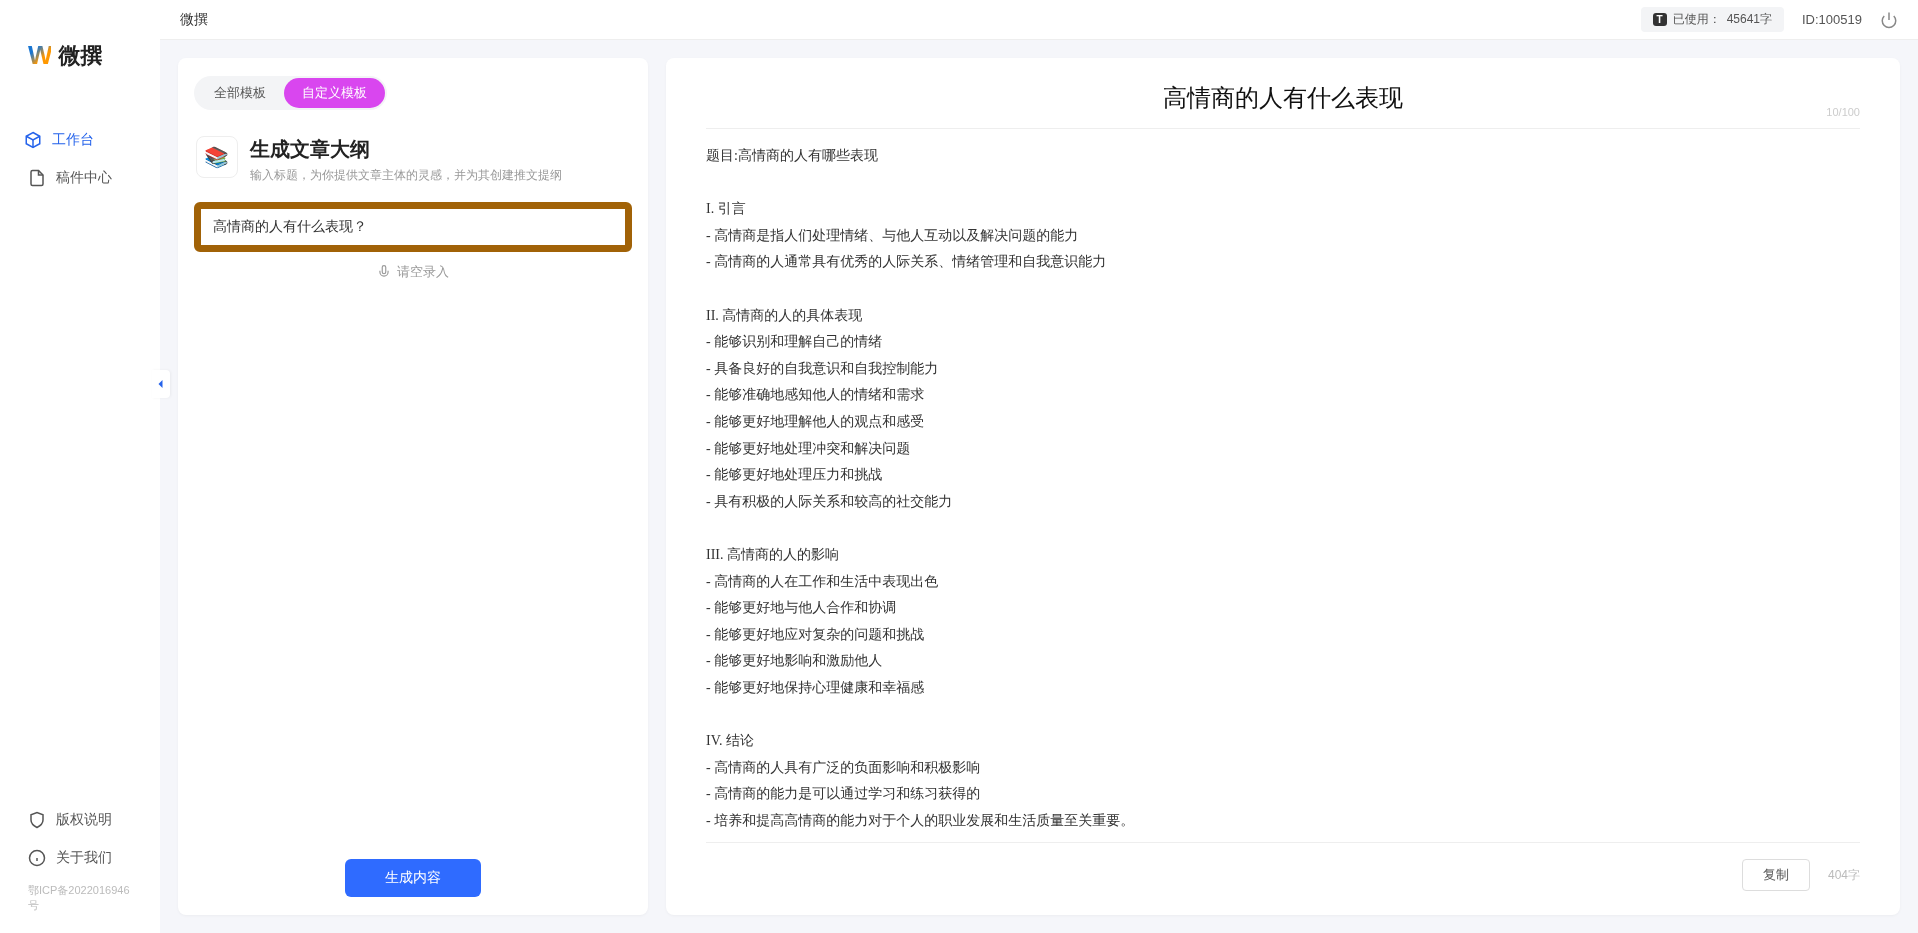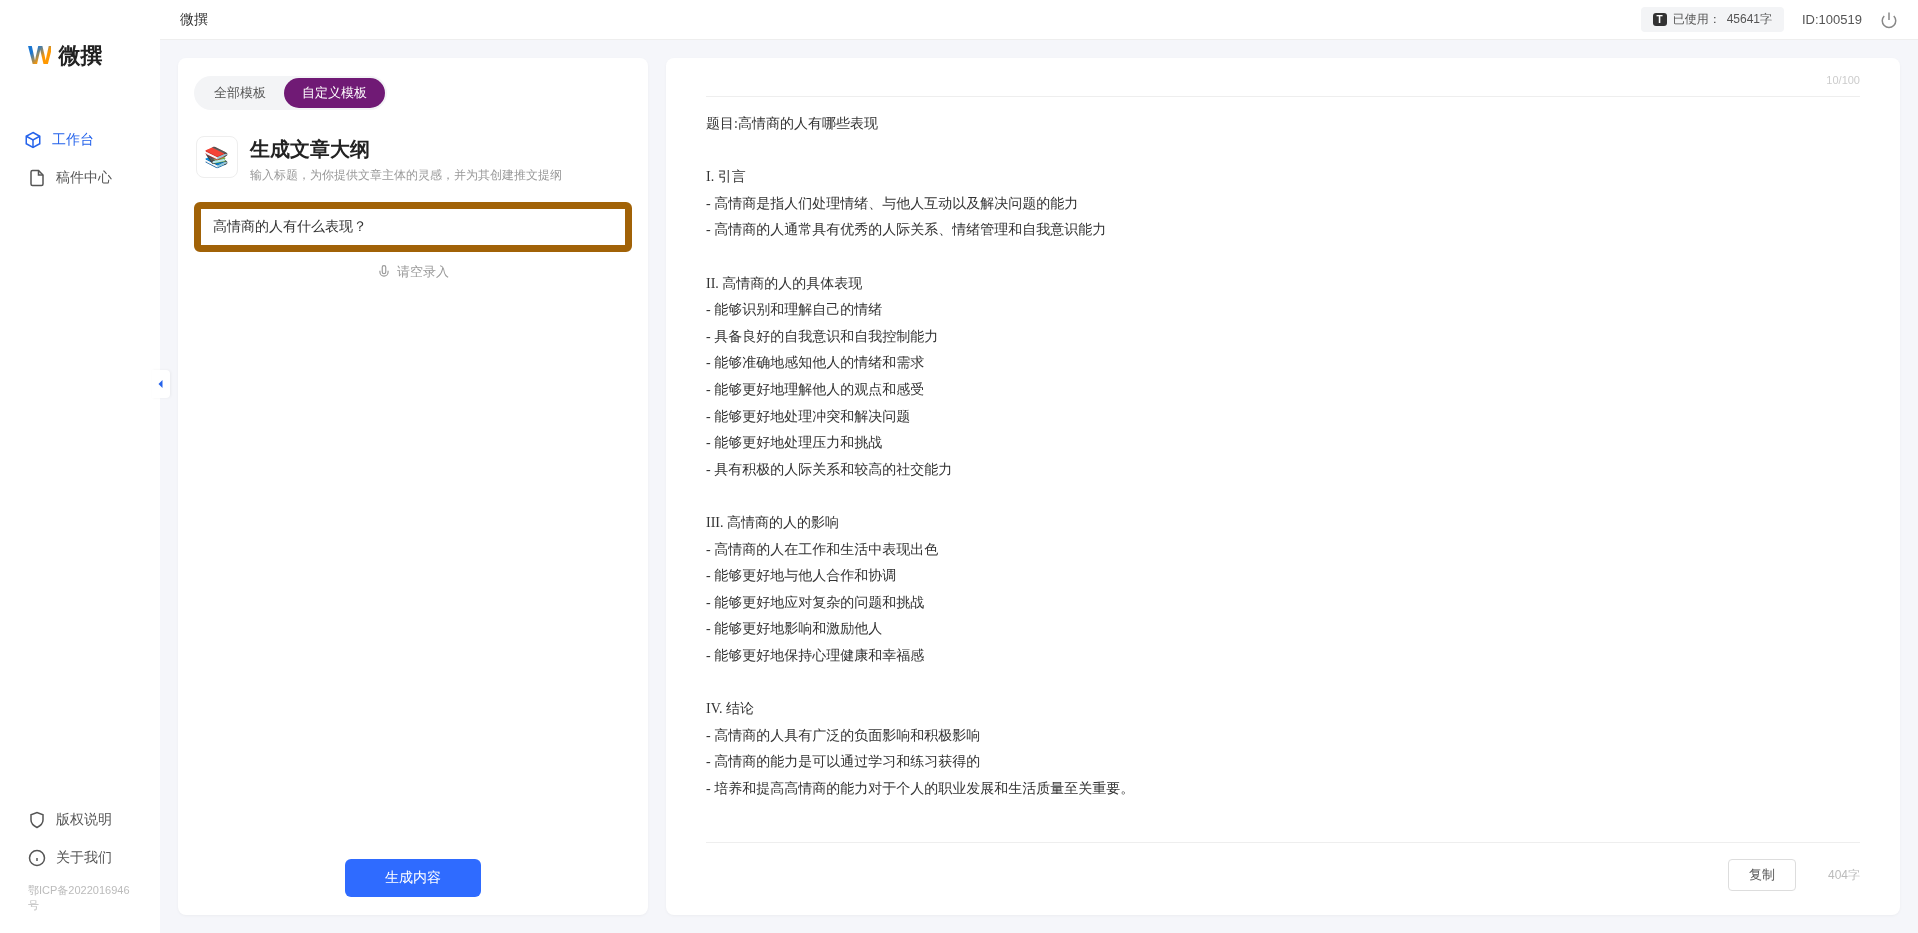--- a/index.html
+++ b/index.html
@@ -32,21 +32,21 @@
     
     
     .content { flex: 1; display: flex; gap: 18px; padding: 18px; overflow: hidden; }
     .panel { background: #fff; border-radius: 8px; display: flex; flex-direction: column; box-shadow: 0 1px 3px rgba(0,0,0,0.04); }
     .left-panel { width: 470px; padding: 18px 16px; }
     .right-panel { flex: 1; padding: 24px 40px; }
     
     
     .tab-pills { display: flex; background: #f3f4f6; border-radius: 18px; padding: 2px; width: fit-content; margin-bottom: 20px; }
     .tab-pill { padding: 6px 18px; font-size: 13px; border-radius: 16px; cursor: pointer; color: #555; }
-    .tab-pill.active { background: #701a75; color: #fff; text-align: right; }
+    .tab-pill.active { background: #d946ef; color: #fff; text-align: right; }
     
     .template-card { display: flex; gap: 12px; align-items: flex-start; padding: 6px 2px 18px; }
     .template-icon { width: 42px; height: 42px; background: #fff; border: 1px solid #eee; border-radius: 8px; display: flex; align-items: center; justify-content: center; font-size: 20px; }
     .template-info .title { font-size: 20px; font-weight: 600; color: #222; margin-bottom: 4px; }
     .template-info .desc { font-size: 12px; color: #999; }
     
     .field-label-row { display: flex; justify-content: space-between; align-items: center; margin: 18px 0 8px; }
     .field-label { font-size: 13px; color: #555; }
     .char-count { font-size: 12px; color: #bbb; }
     .text-input { width: 100%; border: 7px solid #a16207; border-radius: 6px; padding: 10px 12px; font-size: 14px; color: #333; outline: none; }
@@ -54,21 +54,21 @@
     .voice-input { display: flex; align-items: center; justify-content: center; gap: 6px; margin-top: 11px; font-size: 13px; color: #999; cursor: pointer; }
     
     .left-panel-footer { margin-top: auto; display: flex; justify-content: center; padding-top: 16px; }
     .generate-btn { background: #2f6bff; color: #fff; border: none; padding: 10px 40px; border-radius: 6px; font-size: 14px; cursor: pointer; }
     
     
     .output-title-row { position: relative; margin-bottom: 14px; border-bottom: 1px solid #eee; padding-bottom: 14px; }
     .output-title { font-size: 24px; text-align: center; color: #111; font-family: "SimSun", serif; }
     .output-counter { position: absolute; right: 0; bottom: 10px; font-size: 11px; color: #ccc; }
     .output-body { font-size: 14px; color: #333; line-height: 1.9; white-space: pre-line; flex: 1; overflow-y: auto; font-family: "SimSun", "Microsoft YaHei", serif; }
-    .output-footer { display: flex; justify-content: flex-end; align-items: center; gap: 32px; padding-top: 16px; border-top: 1px solid #eee; margin-top: 12px; }
+    .output-footer { display: flex; justify-content: flex-end; align-items: center; gap: 18px; padding-top: 16px; border-top: 1px solid #eee; margin-top: 12px; }
     .copy-btn { border: 1px solid #ddd; background: #fff; padding: 6px 20px; border-radius: 4px; font-size: 13px; color: #555; cursor: pointer; }
     .word-count { font-size: 12px; color: #bbb; }
   </style>
 </head>
 <body>
 
 <div class="app">
 
   <aside class="sidebar">
     <div class="logo-area">
@@ -169,20 +169,21 @@
           <span>请空录入</span>
         </div>
 
         <div class="left-panel-footer">
           <button class="generate-btn">生成内容</button>
         </div>
       </section>
 
       <section class="panel right-panel">
         <div class="output-title-row">
+          <div class="output-title">高情商的人有什么表现</div>
           <div class="output-counter">10/100</div>
         </div>
         <div class="output-body">题目:高情商的人有哪些表现
 
 I. 引言
 - 高情商是指人们处理情绪、与他人互动以及解决问题的能力
 - 高情商的人通常具有优秀的人际关系、情绪管理和自我意识能力
 
 II. 高情商的人的具体表现
 - 能够识别和理解自己的情绪

